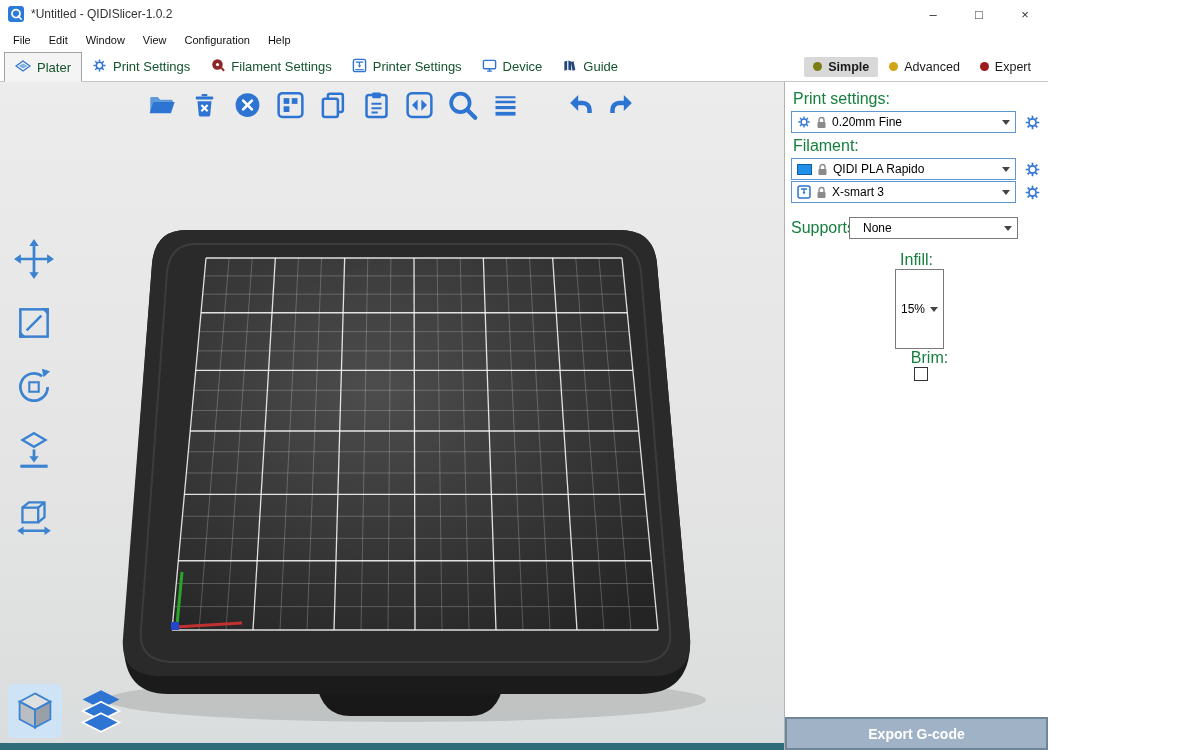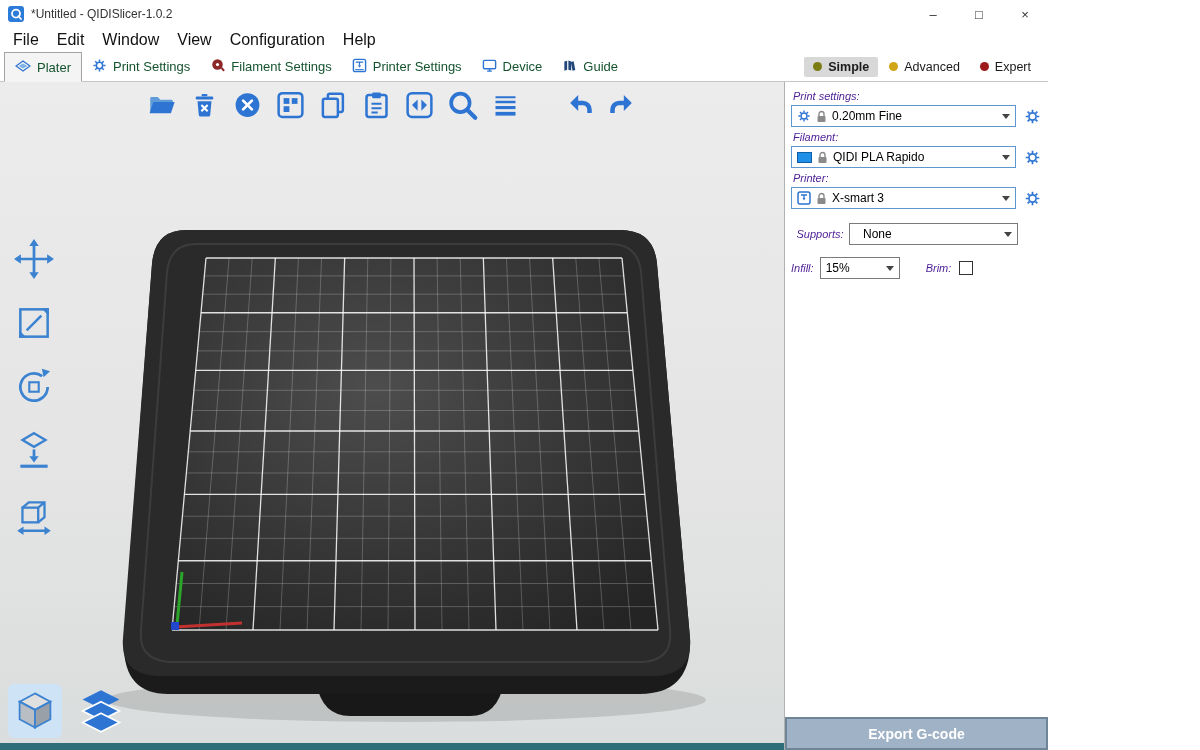--- a/index.html
+++ b/index.html
@@ -8,21 +8,21 @@
   #app { width:1048px; height:750px; display:flex; flex-direction:column; position:relative; }
 
   
   .titlebar { height:28px; display:flex; align-items:center; padding-left:8px; gap:7px; background:#fff; flex:0 0 auto; }
   .app-icon { width:16px; height:16px; flex:0 0 auto; }
   .title-text { font-size:12px; color:#333; }
   .win-controls { margin-left:auto; display:flex; height:100%; }
   .win-btn { width:46px; display:flex; align-items:center; justify-content:center; font-size:13px; color:#333; }
 
   
-  .menubar { height:24px; display:flex; align-items:center; padding-left:4px; font-size:16px; color:#111; flex:0 0 auto; }
+  .menubar { height:24px; display:flex; align-items:center; padding-left:4px; font-size:11px; color:#111; flex:0 0 auto; }
   .menu-item { padding:3px 9px; }
 
   
   .tabbar { height:30px; display:flex; align-items:stretch; border-bottom:1px solid #c6c6c6; padding-left:4px; font-size:13px; flex:0 0 auto; background:#fff; }
   .tab { display:flex; align-items:center; gap:6px; padding:0 10px; color:#14532d; }
   .tab.active { background:#f4f4f4; border:1px solid #a3a3a3; border-bottom:1px solid #f4f4f4; margin-bottom:-1px; }
   .tab svg { flex:0 0 auto; }
   .modes { margin-left:auto; display:flex; align-items:center; gap:2px; padding-right:8px; }
   .mode { display:flex; align-items:center; gap:6px; padding:3px 9px; font-size:12.5px; border-radius:2px; }
   .mode.active { background:#d8d8d8; font-weight:bold; }
@@ -46,32 +46,32 @@
   .gizmo-toolbar { position:absolute; left:8px; top:155px; display:flex; flex-direction:column; gap:20px; }
   .gz-btn { width:52px; height:44px; display:flex; align-items:center; justify-content:center; }
 
   
   .view-toggle { position:absolute; left:8px; bottom:12px; display:flex; align-items:flex-end; gap:12px; }
   .view-btn { width:54px; height:54px; display:flex; align-items:center; justify-content:center; }
   .view-btn.active { background:#cfe3f7; border-radius:6px; }
 
   
   .right-panel { flex:1; position:relative; background:#fff; padding:4px 6px 40px 6px; }
-  .field-label { font-size:11px; color:#4c1d95; margin:4px 0 3px 2px;font-style:italic; }
+  .field-label { font-size:16px; color:#15803d; margin:4px 0 3px 2px; }
   .combo-row { display:flex; align-items:flex-start; gap:6px; margin-bottom:1px; }
   .combo { flex:1; height:22px; border:1px solid #5e96cf; background:#fff; display:flex; align-items:center; padding:0 5px; gap:5px; font-size:12px; color:#000; }
   .combo.gray { border-color:#7a7a7a; }
   .combo .c-text { white-space:nowrap; overflow:hidden; }
   .combo .arrow { margin-left:auto; width:0; height:0; border-left:4px solid transparent; border-right:4px solid transparent; border-top:5px solid #444; }
   .gear-btn { width:20px; height:22px; display:flex; align-items:center; justify-content:center; background:none; border:none; }
   .swatch { width:15px; height:11px; background:#1f8fe8; border:1px solid #0f5fa8; flex:0 0 auto; }
   .row-supports { display:flex; align-items:center; margin-top:14px;text-align:center; }
   .row-supports .field-label { margin:0; width:58px; }
   .row-supports .combo { margin-right:24px; }
-  .row-infill { display:flex; align-items:center; margin-top:12px; }
+  .row-infill { display:flex; align-items:center; margin-top:12px;flex-direction:column; }
   .row-infill .field-label { margin:0; }
   .combo-small { flex:0 0 80px; margin-left:6px; }
   .brim-label { margin-left:26px !important; }
   .checkbox { width:14px; height:14px; border:1px solid #333; background:#fff; margin-left:8px; flex:0 0 auto; }
 
   .export-bar { position:absolute; left:0; right:0; bottom:0; height:33px; background:#6e8697; display:flex; padding:2px; }
   .export-btn { flex:1; background:#9fb2c6; border:none; color:#fff; font-weight:bold; font-size:14px; font-family:inherit; display:flex; align-items:center; justify-content:center; }
 </style>
 </head>
 <body>
@@ -407,21 +407,20 @@
         <button class="gear-btn">
           <svg width="17" height="17" viewBox="0 0 20 20">
               <g stroke="#2d74d3" stroke-width="2" fill="none">
                 <circle cx="10" cy="10" r="4.2"></circle>
                 <path d="M10 2v3M10 15v3M2 10h3M15 10h3M4.3 4.3l2.1 2.1M13.6 13.6l2.1 2.1M15.7 4.3l-2.1 2.1M6.4 13.6l-2.1 2.1"></path>
               </g>
             </svg>
         </button>
       </div>
 
-      <div class="field-label">Printer:</div>
       <div class="combo-row">
         <div class="combo">
           <svg width="14" height="14" viewBox="0 0 14 14">
               <rect x="1" y="1" width="12" height="12" rx="2" fill="none" stroke="#2d74d3" stroke-width="1.5"></rect>
               <path d="M4 4h6M7 4v3" stroke="#2d74d3" stroke-width="1.3"></path>
               <path d="M5.5 7h3L7 9.5z" fill="#2d74d3"></path>
             </svg>
           <svg width="11" height="13" viewBox="0 0 11 13">
               <path d="M3 6V4a2.5 2.5 0 0 1 5 0v2" fill="none" stroke="#8a8a8a" stroke-width="1.4"></path>
               <rect x="1.5" y="6" width="8" height="6" rx="1" fill="#8a8a8a"></rect>

